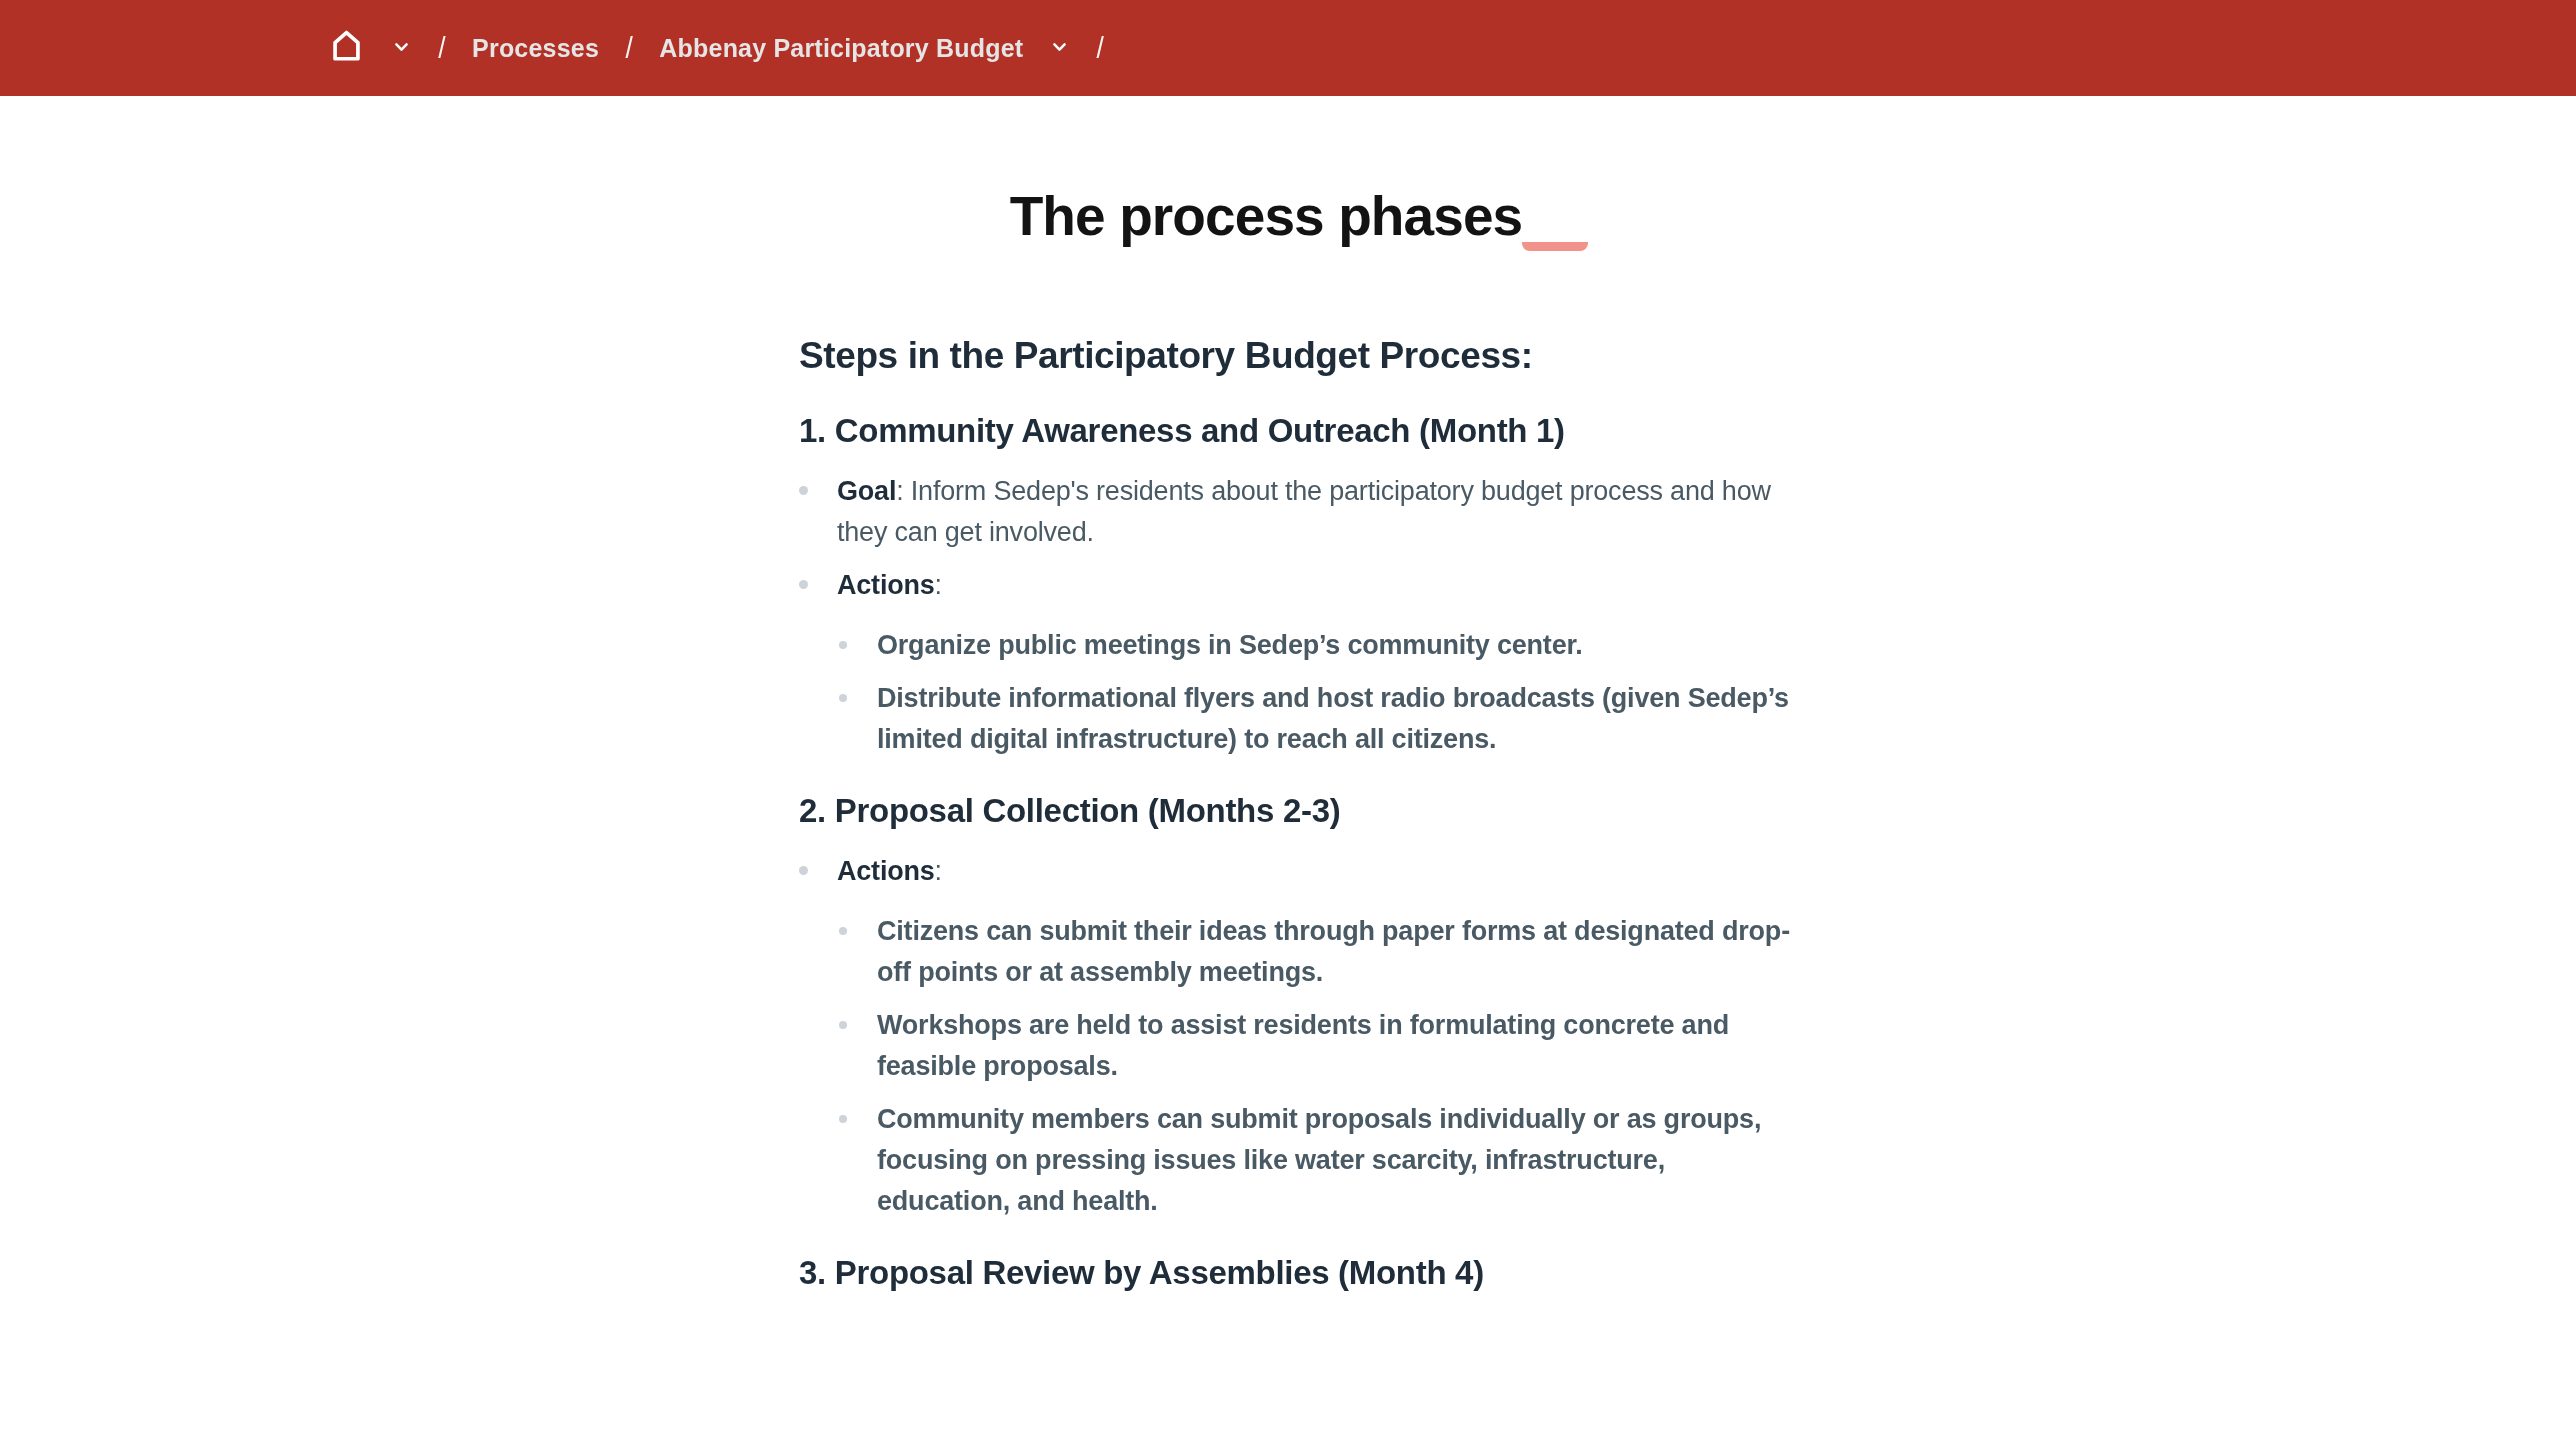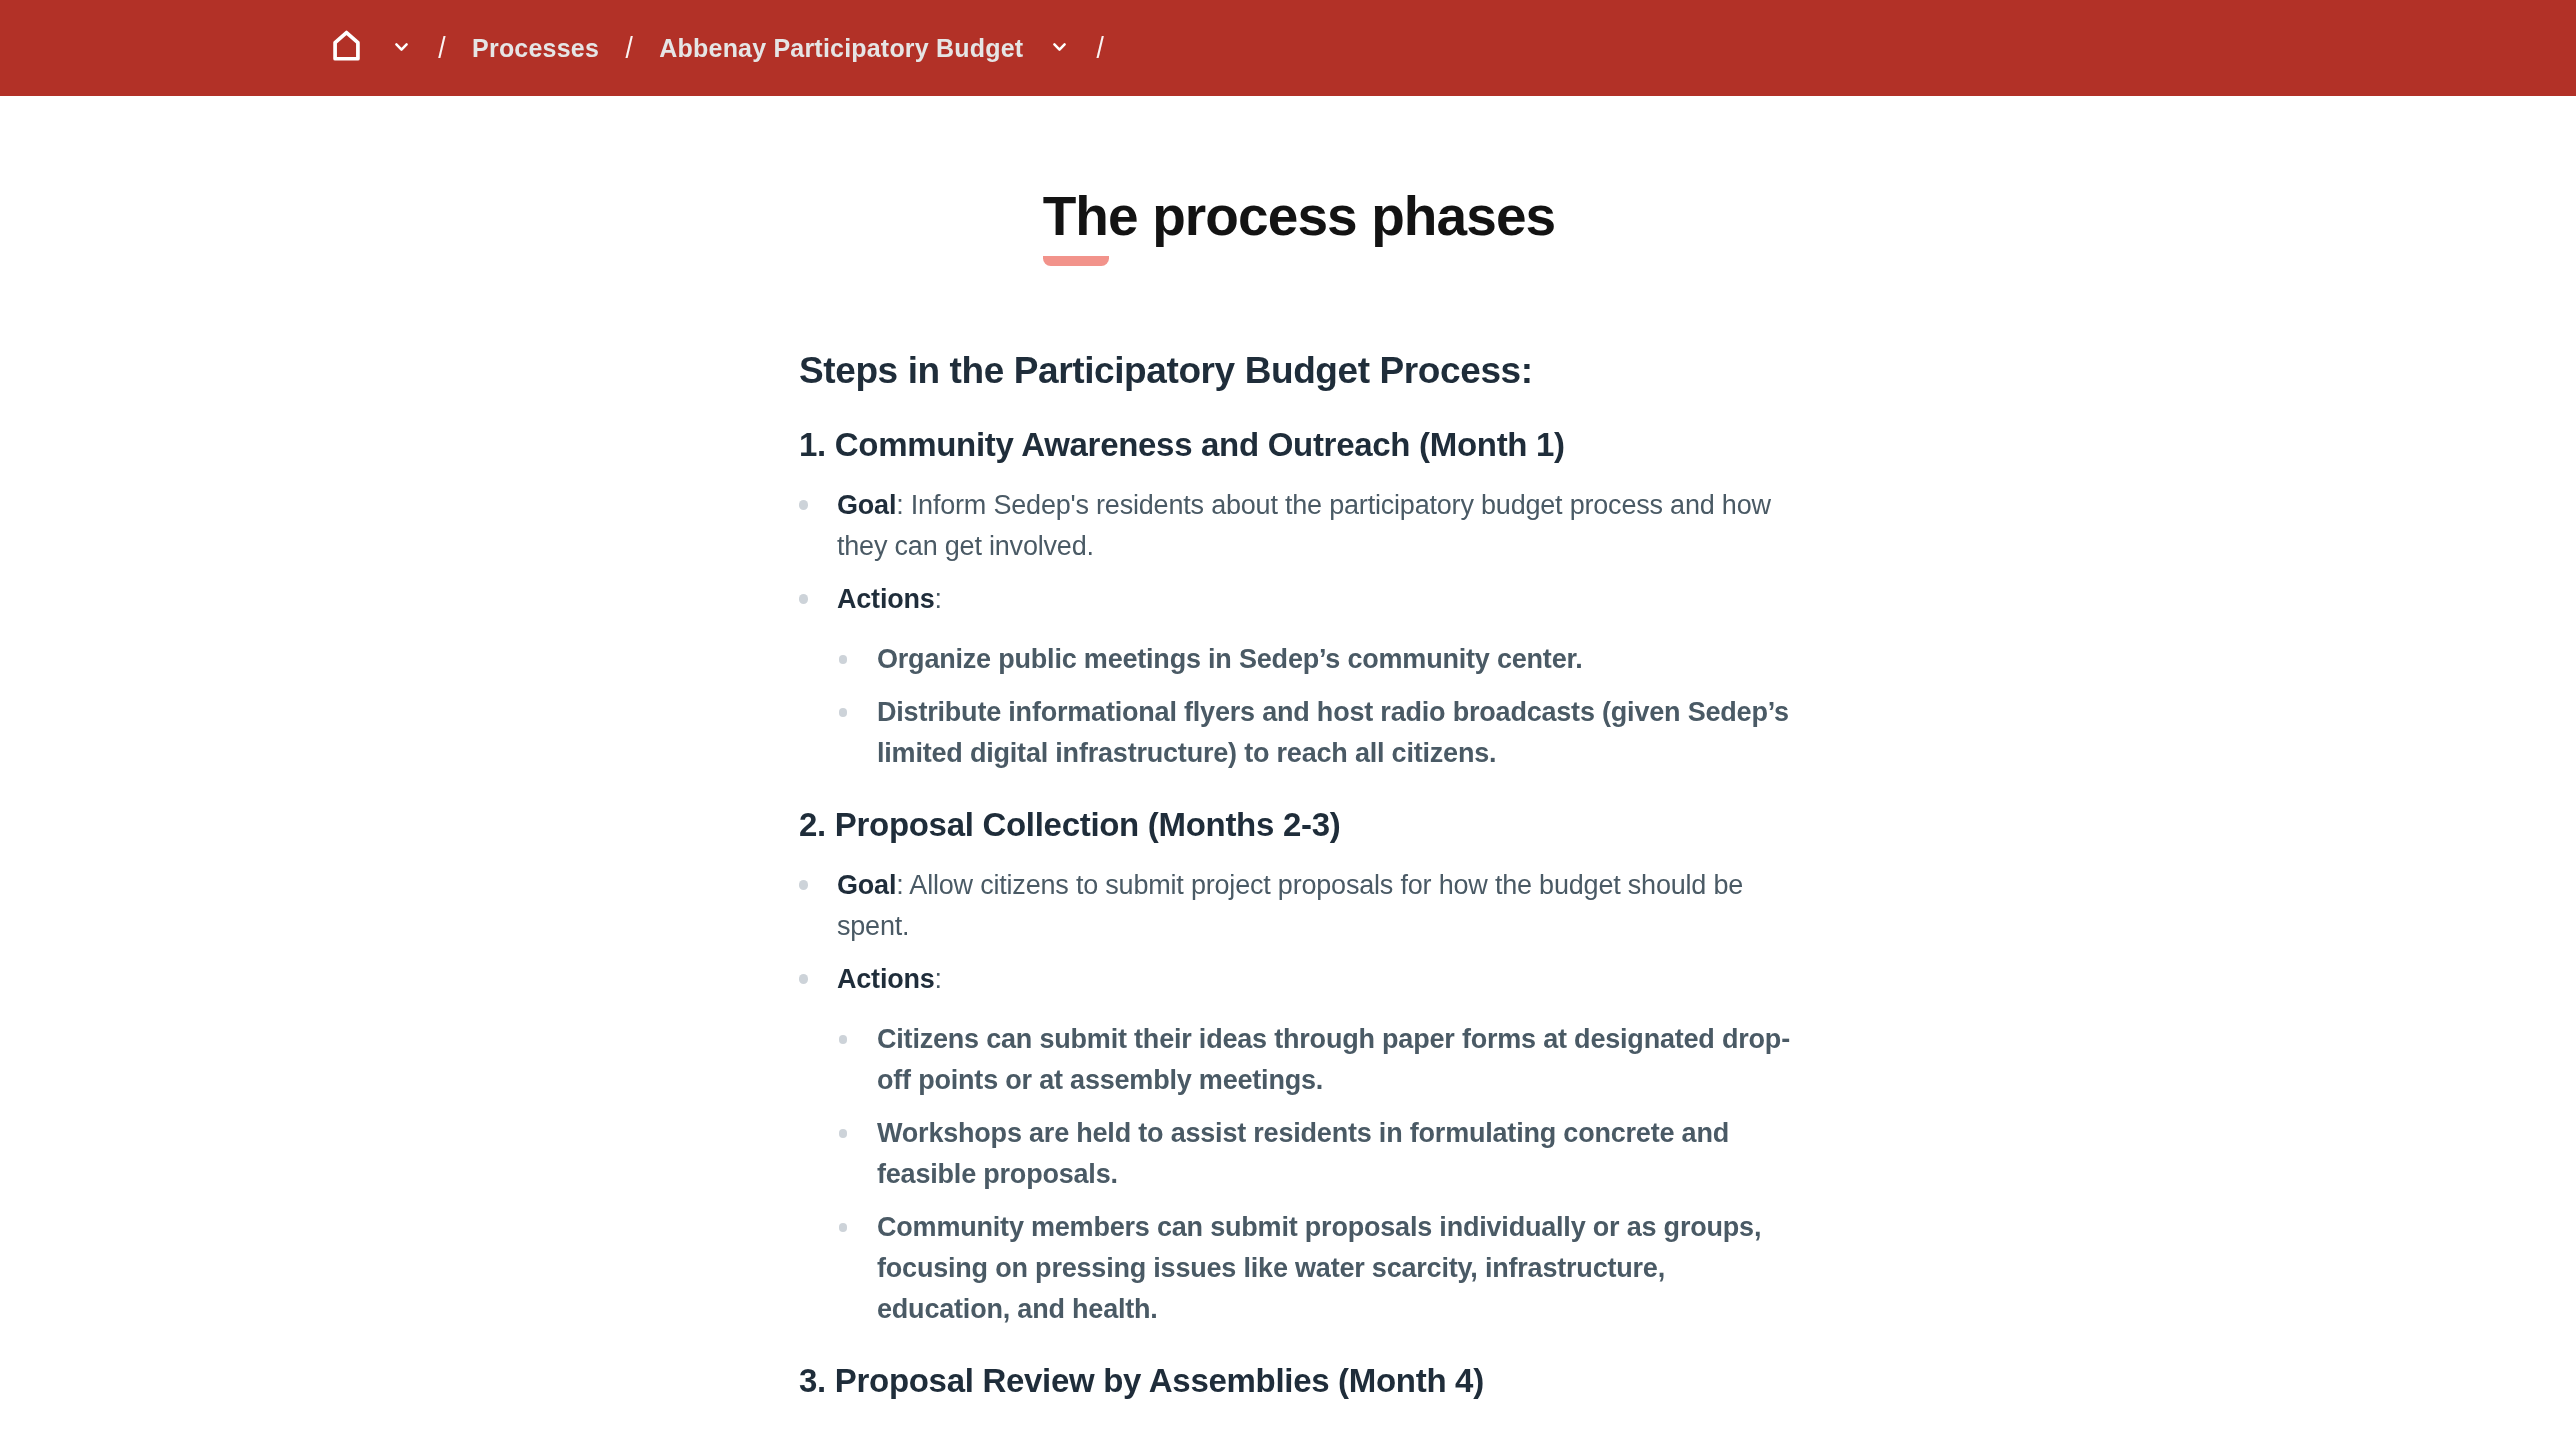--- a/index.html
+++ b/index.html
@@ -59,22 +59,22 @@
     margin-left: 799px;
   }
   .title-wrap {
     margin-top: 85px;
     display: flex;
     flex-direction: column;
     align-items: center;
   }
   .title-inner {
     display: flex;
-    flex-direction: column;
-    align-items: flex-start;
+    flex-direction: row;
+    align-items: flex-end;
   }
   h1.page-title {
     margin: 0;
     font-size: 55px;
     line-height: 1.28;
     font-weight: bold;
     color: #131313;
     letter-spacing: -0.9px;
   }
   .title-underline {
@@ -200,21 +200,20 @@
         <h4 class="phase-heading">1. Community Awareness and Outreach (Month 1)</h4>
         <ul class="l1">
           <li><strong>Goal</strong><span>: Inform Sedep's residents about the participatory budget process and how they can get involved.</span></li>
           <li><strong>Actions</strong><span>:</span><ul class="l2">
               <li>Organize public meetings in Sedep’s community center.</li>
               <li>Distribute informational flyers and host radio broadcasts (given Sedep’s limited digital infrastructure) to reach all citizens.</li>
             </ul></li>
         </ul>
         <h4 class="phase-heading">2. Proposal Collection (Months 2-3)</h4>
         <ul class="l1">
-          <li><strong>Goal</strong><span>: Allow citizens to submit project proposals for how the budget should be spent.</span></li>
           <li><strong>Actions</strong><span>:</span><ul class="l2">
               <li>Citizens can submit their ideas through paper forms at designated drop-off points or at assembly meetings.</li>
               <li>Workshops are held to assist residents in formulating concrete and feasible proposals.</li>
               <li>Community members can submit proposals individually or as groups, focusing on pressing issues like water scarcity, infrastructure, education, and health.</li>
             </ul></li>
         </ul>
         <h4 class="phase-heading">3. Proposal Review by Assemblies (Month 4)</h4>
       </div>
   </div>
 </main>

